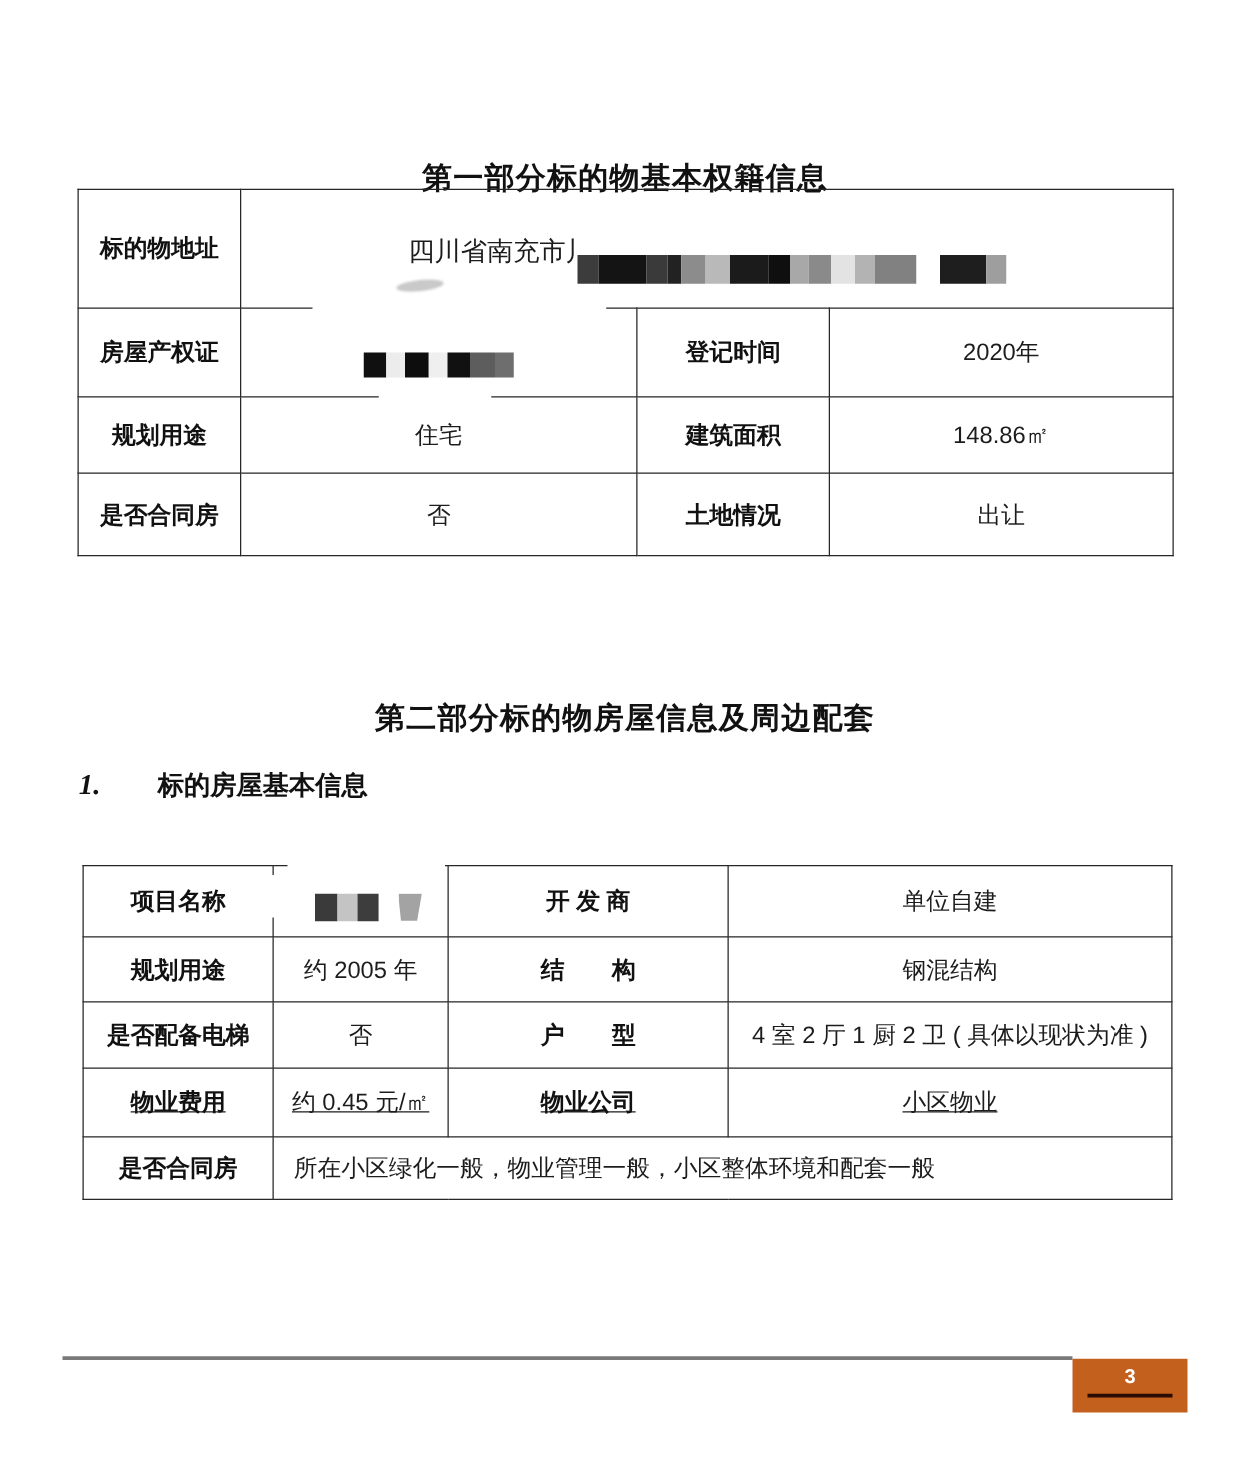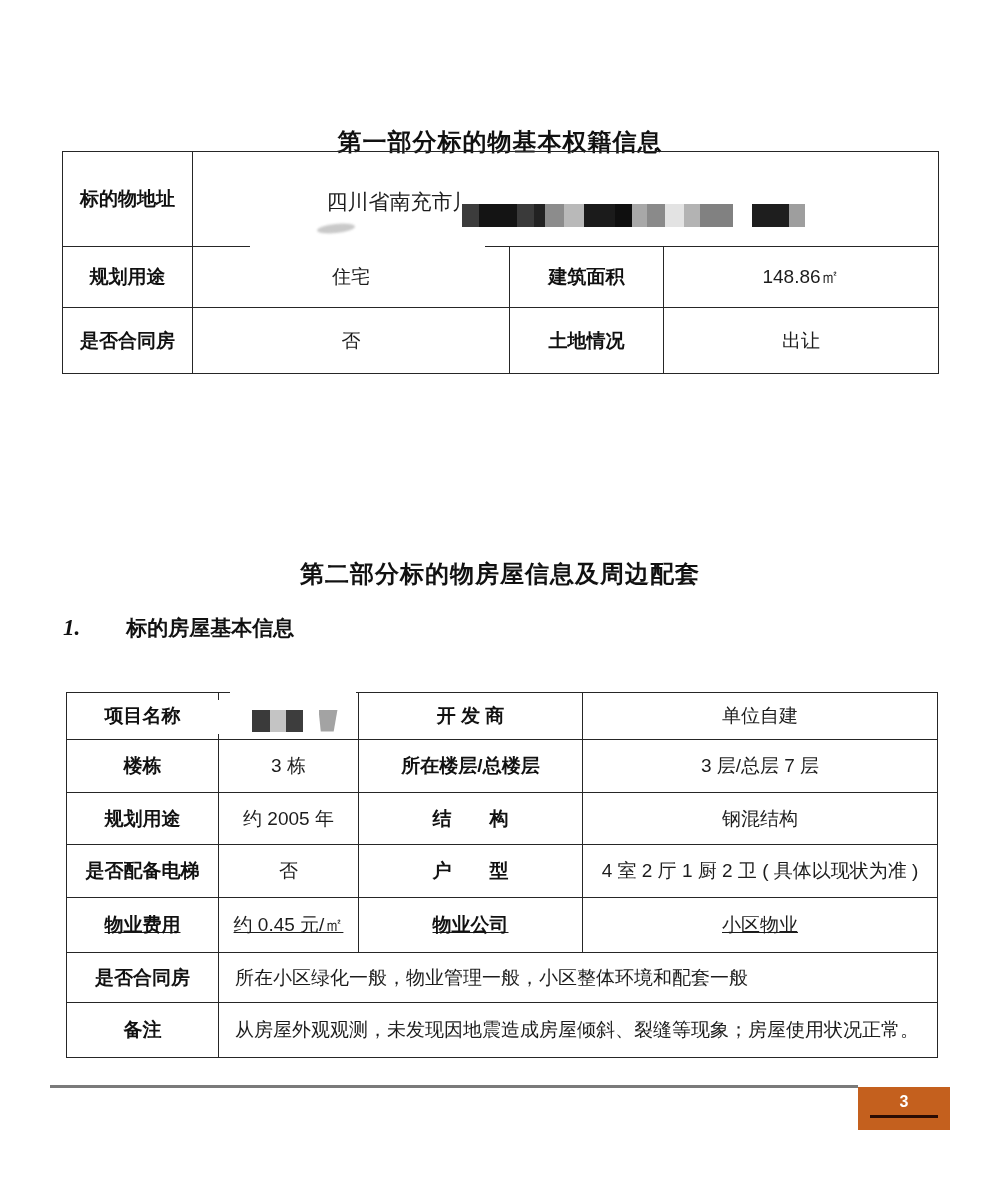--- a/index.html
+++ b/index.html
@@ -31,21 +31,21 @@
     border:1.5px solid #262626;text-align:center;vertical-align:middle;
     font-size:19px;padding:0;overflow:hidden;color:#1c1c1c;
   }
   td.lbl{font-weight:700;color:#111;}
   .tbl1{left:62px;top:151px;width:876px;}
   .tbl1 tr.r1{height:94px;}
   .tbl1 tr.r2{height:71px;}
   .tbl1 tr.r3{height:61px;}
   .tbl1 tr.r4{height:66px;}
   .tbl2{left:66px;top:692px;width:871px;}
-  .tbl2 tr.ra{height:47px;border-radius:22px;}
+  .tbl2 tr.ra{height:57px;border-radius:22px;}
   .tbl2 tr.rb{height:53px;}
   .tbl2 tr.rc{height:52px;}
   .tbl2 tr.rd{height:53px;}
   .tbl2 tr.re{height:55px;text-decoration:underline;}
   .tbl2 tr.rf{height:50px;}
   .tbl2 tr.rg{height:55px;}
   td.spanval{text-align:left;padding-left:16px;}
 
   
   .addr-flex{
@@ -123,20 +123,38 @@
               <span style="width: 33px; background: rgb(129, 129, 129);"></span>
             </span>
         <span class="bar addr-end">
               <span style="width: 37px; background: rgb(30, 30, 30);"></span>
               <span style="width: 16px; background: rgb(158, 158, 158);"></span>
             </span>
         <span class="smudge"></span>
       </div>
     </td>
   </tr>
+  <tr class="r2">
+    <td class="lbl">房屋产权证</td>
+    <td>
+      <div class="cert-wrap">
+            <span class="bar cert">
+              <span style="width: 18px; background: rgb(16, 16, 16);"></span>
+              <span style="width: 15px; background: rgb(236, 236, 236);"></span>
+              <span style="width: 19px; background: rgb(13, 13, 13);"></span>
+              <span style="width: 15px; background: rgb(239, 239, 239);"></span>
+              <span style="width: 18px; background: rgb(17, 17, 17);"></span>
+              <span style="width: 20px; background: rgb(93, 93, 93);"></span>
+              <span style="width: 15px; background: rgb(110, 110, 110);"></span>
+            </span>
+          </div>
+    </td>
+    <td class="lbl">登记时间</td>
+    <td>2020年</td>
+  </tr>
   <tr class="r3">
     <td class="lbl">规划用途</td>
     <td>住宅</td>
     <td class="lbl">建筑面积</td>
     <td>148.86㎡</td>
   </tr>
   <tr class="r4">
     <td class="lbl">是否合同房</td>
     <td>否</td>
     <td class="lbl">土地情况</td>
@@ -168,26 +186,20 @@
               <span style="width: 16px; background: rgb(196, 196, 196);"></span>
               <span style="width: 17px; background: rgb(61, 61, 61);"></span>
               <span style="width: 16px; background: rgb(255, 255, 255);"></span>
               <span class="trap" style="width: 19px; background: rgb(163, 163, 163);"></span>
             </span>
           </div>
     </td>
     <td class="lbl">开 发 商</td>
     <td>单位自建</td>
   </tr>
-  <tr class="rb">
-    <td class="lbl">楼栋</td>
-    <td>3 栋</td>
-    <td class="lbl">所在楼层/总楼层</td>
-    <td>3 层/总层 7 层</td>
-  </tr>
   <tr class="rc">
     <td class="lbl">规划用途</td>
     <td>约 2005 年</td>
     <td class="lbl">结　　构</td>
     <td>钢混结构</td>
   </tr>
   <tr class="rd">
     <td class="lbl">是否配备电梯</td>
     <td>否</td>
     <td class="lbl">户　　型</td>
@@ -196,24 +208,20 @@
   <tr class="re">
     <td class="lbl">物业费用</td>
     <td>约 0.45 元/㎡</td>
     <td class="lbl">物业公司</td>
     <td>小区物业</td>
   </tr>
   <tr class="rf">
     <td class="lbl">是否合同房</td>
     <td colspan="3" class="spanval">所在小区绿化一般，物业管理一般，小区整体环境和配套一般</td>
   </tr>
-  <tr class="rg">
-    <td class="lbl">备注</td>
-    <td colspan="3" class="spanval">从房屋外观观测，未发现因地震造成房屋倾斜、裂缝等现象；房屋使用状况正常。</td>
-  </tr>
 </tbody>
   </table>
 
 <div class="patch p1"></div>
 <div class="patch p2"></div>
 <div class="patch p3"></div>
 <div class="patch p4"></div>
 
 <div class="footer-rule" style="background: rgb(122, 122, 122);"></div>
 <div class="page-box" style="background: rgb(196, 96, 30);">

